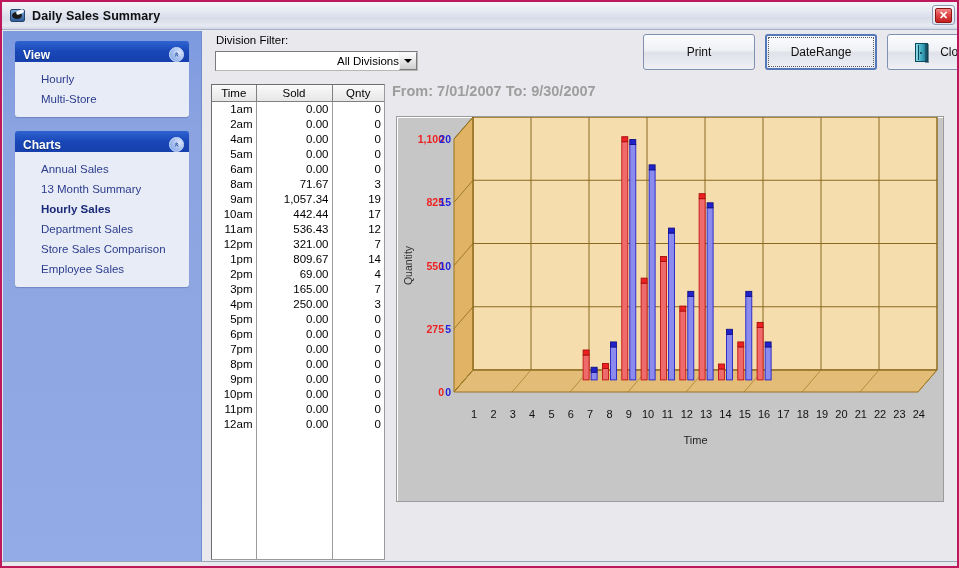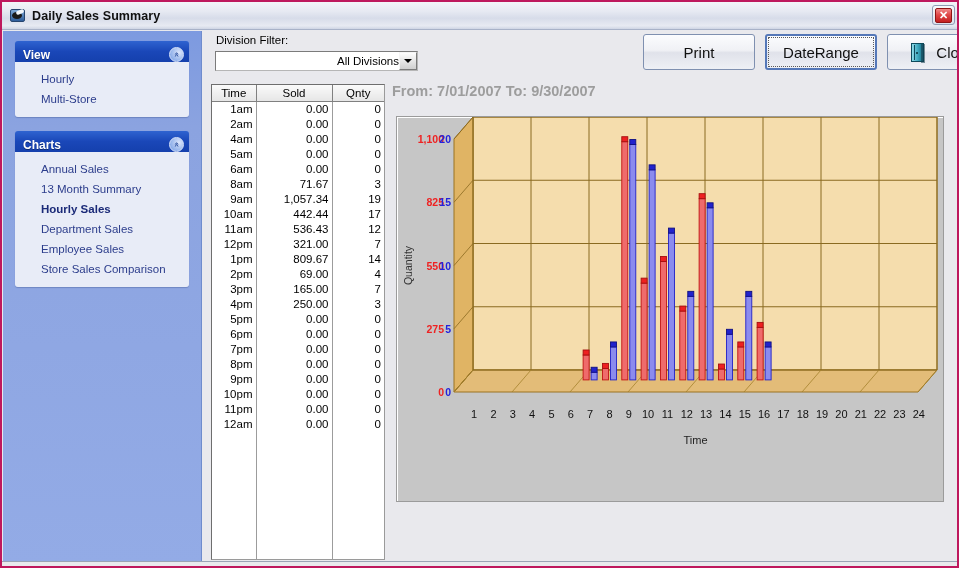--- a/index.html
+++ b/index.html
@@ -156,21 +156,21 @@
     border-top: 4px solid #000;
   }
 
   
   .tbtn {
     position: absolute; top: 3px; height: 36px;
     background: linear-gradient(to bottom, #fbfcfe 0%, #f0f1f5 45%, #e0e2ea 52%, #eef0f5 100%);
     border: 1px solid #7f90b0;
     border-radius: 3px;
     display: flex; align-items: center; justify-content: center;
-    font-size: 15px; color: #111;
+    font-size: 12px; color: #111;
   }
   #btn-print  { left: 441px; width: 112px; }
   #btn-date   { left: 563px; width: 112px; border: 2px solid #5578b8; }
   #btn-date .inner {
     position: absolute; left: 1px; top: 1px; right: 1px; bottom: 1px;
     border: 1px dotted #5a5a5a;
     pointer-events: none;
   }
   #btn-close  { left: 685px; width: 112px; display: flex; }
   #door-icon {
@@ -294,22 +294,22 @@
     <div class="panel" style="margin-top:14px;">
       <div class="panel-head">
         <div class="ptitle">Charts</div>
         <div class="chev" style="transform:rotate(90deg)">«</div>
       </div>
       <div class="panel-body">
         <div class="panel-item">Annual Sales</div>
         <div class="panel-item">13 Month Summary</div>
         <div class="panel-item active">Hourly Sales</div>
         <div class="panel-item">Department Sales</div>
+        <div class="panel-item">Store Sales Comparison</div>
         <div class="panel-item">Employee Sales</div>
-        <div class="panel-item">Store Sales Comparison</div>
       </div>
     </div>
   </div>
 
   <div id="content">
 
     <div id="div-label">Division Filter:</div>
     <div id="div-select">
       <div class="val">All Divisions</div>
       <div id="div-arrow">

